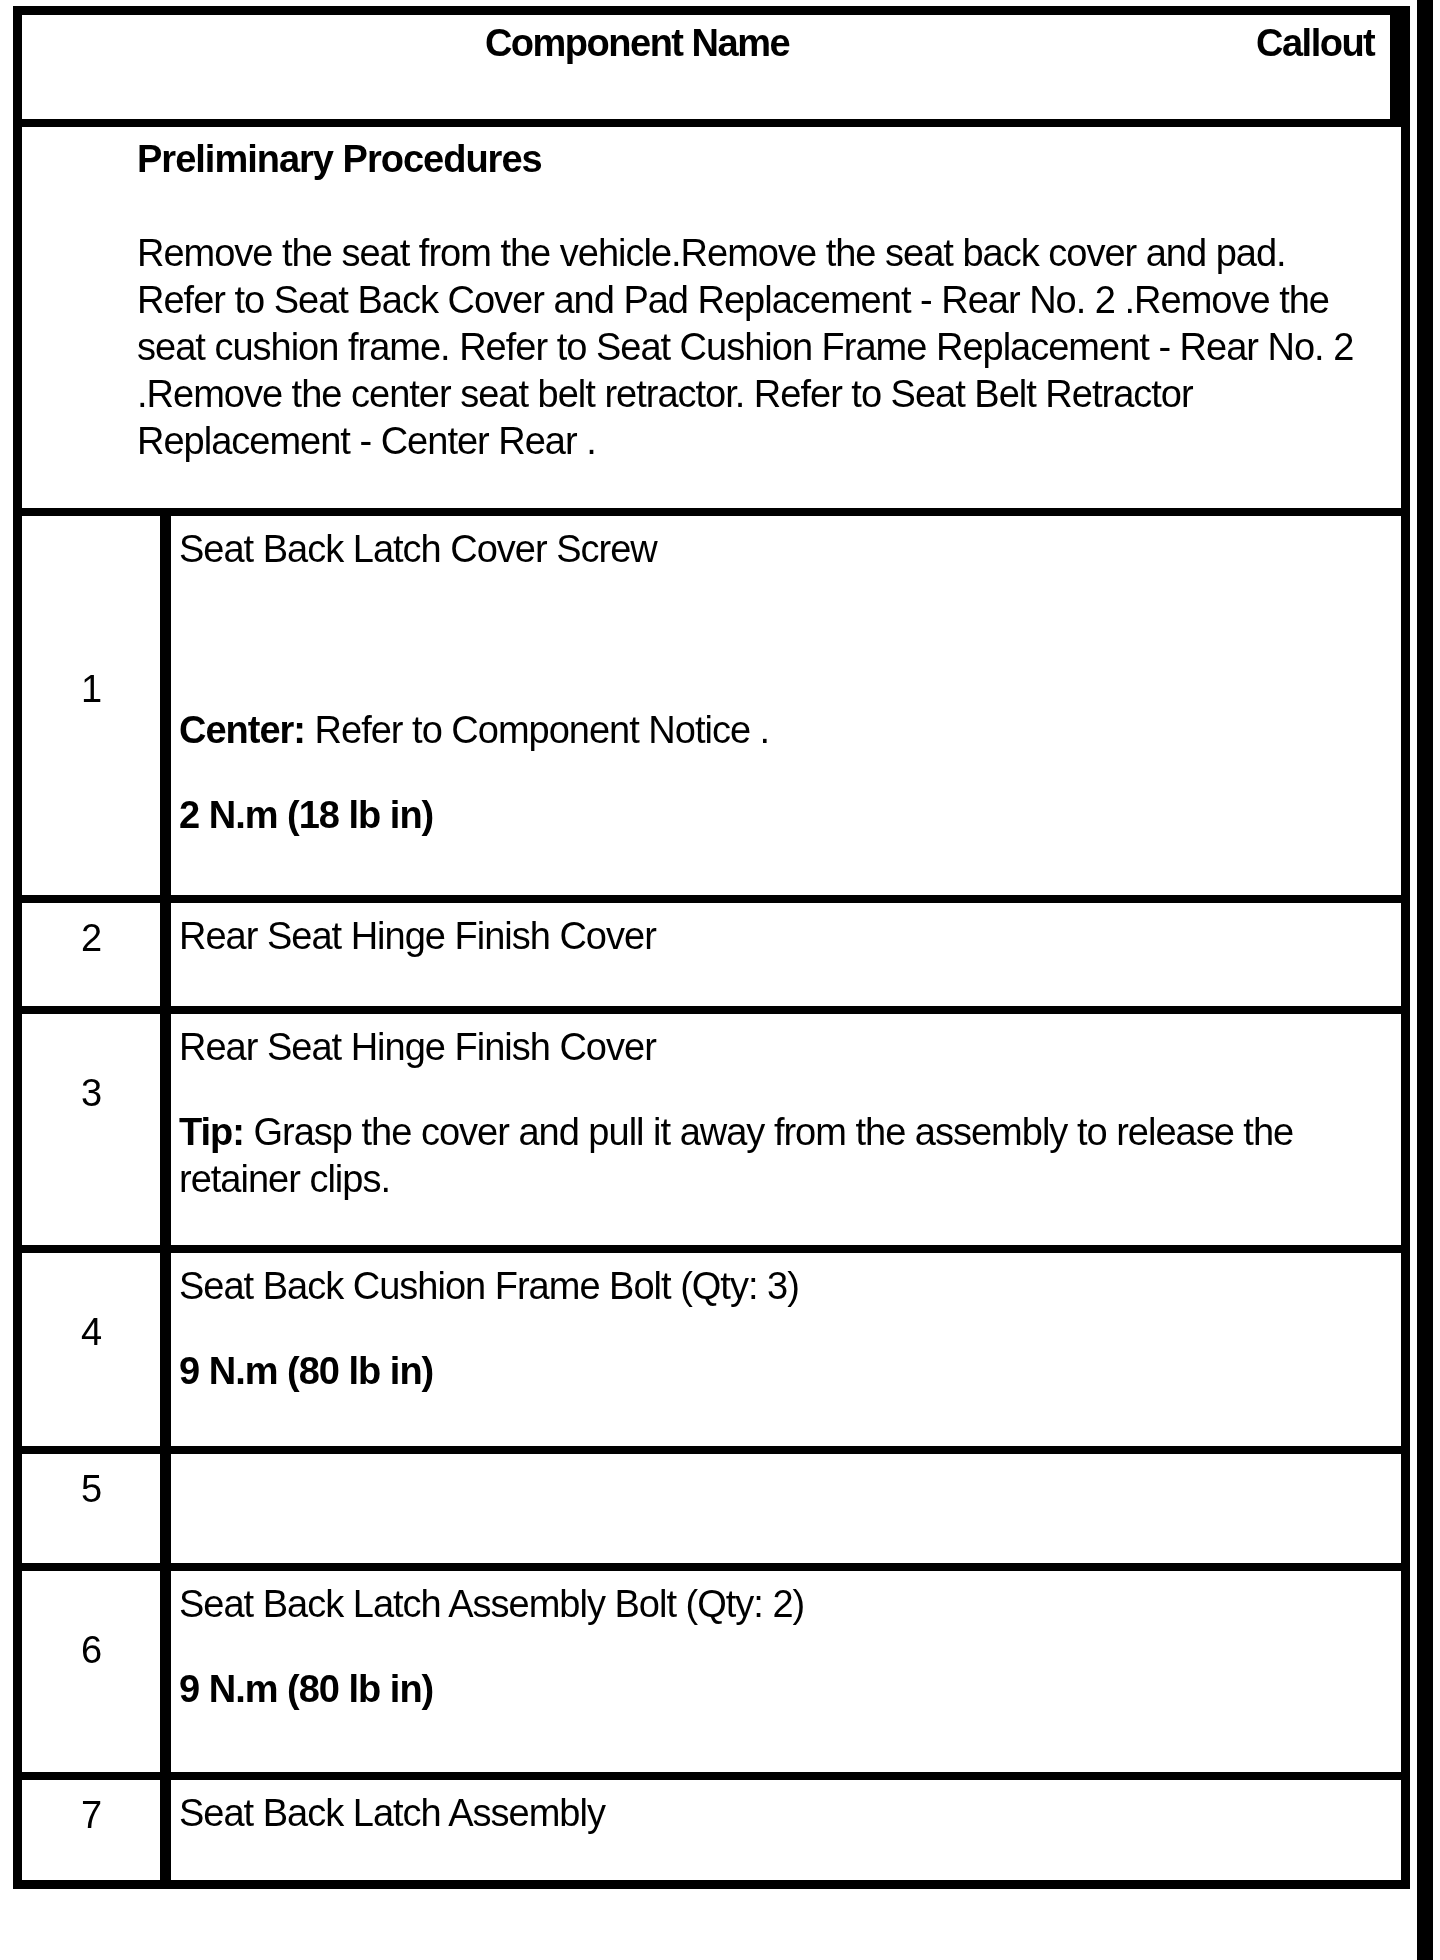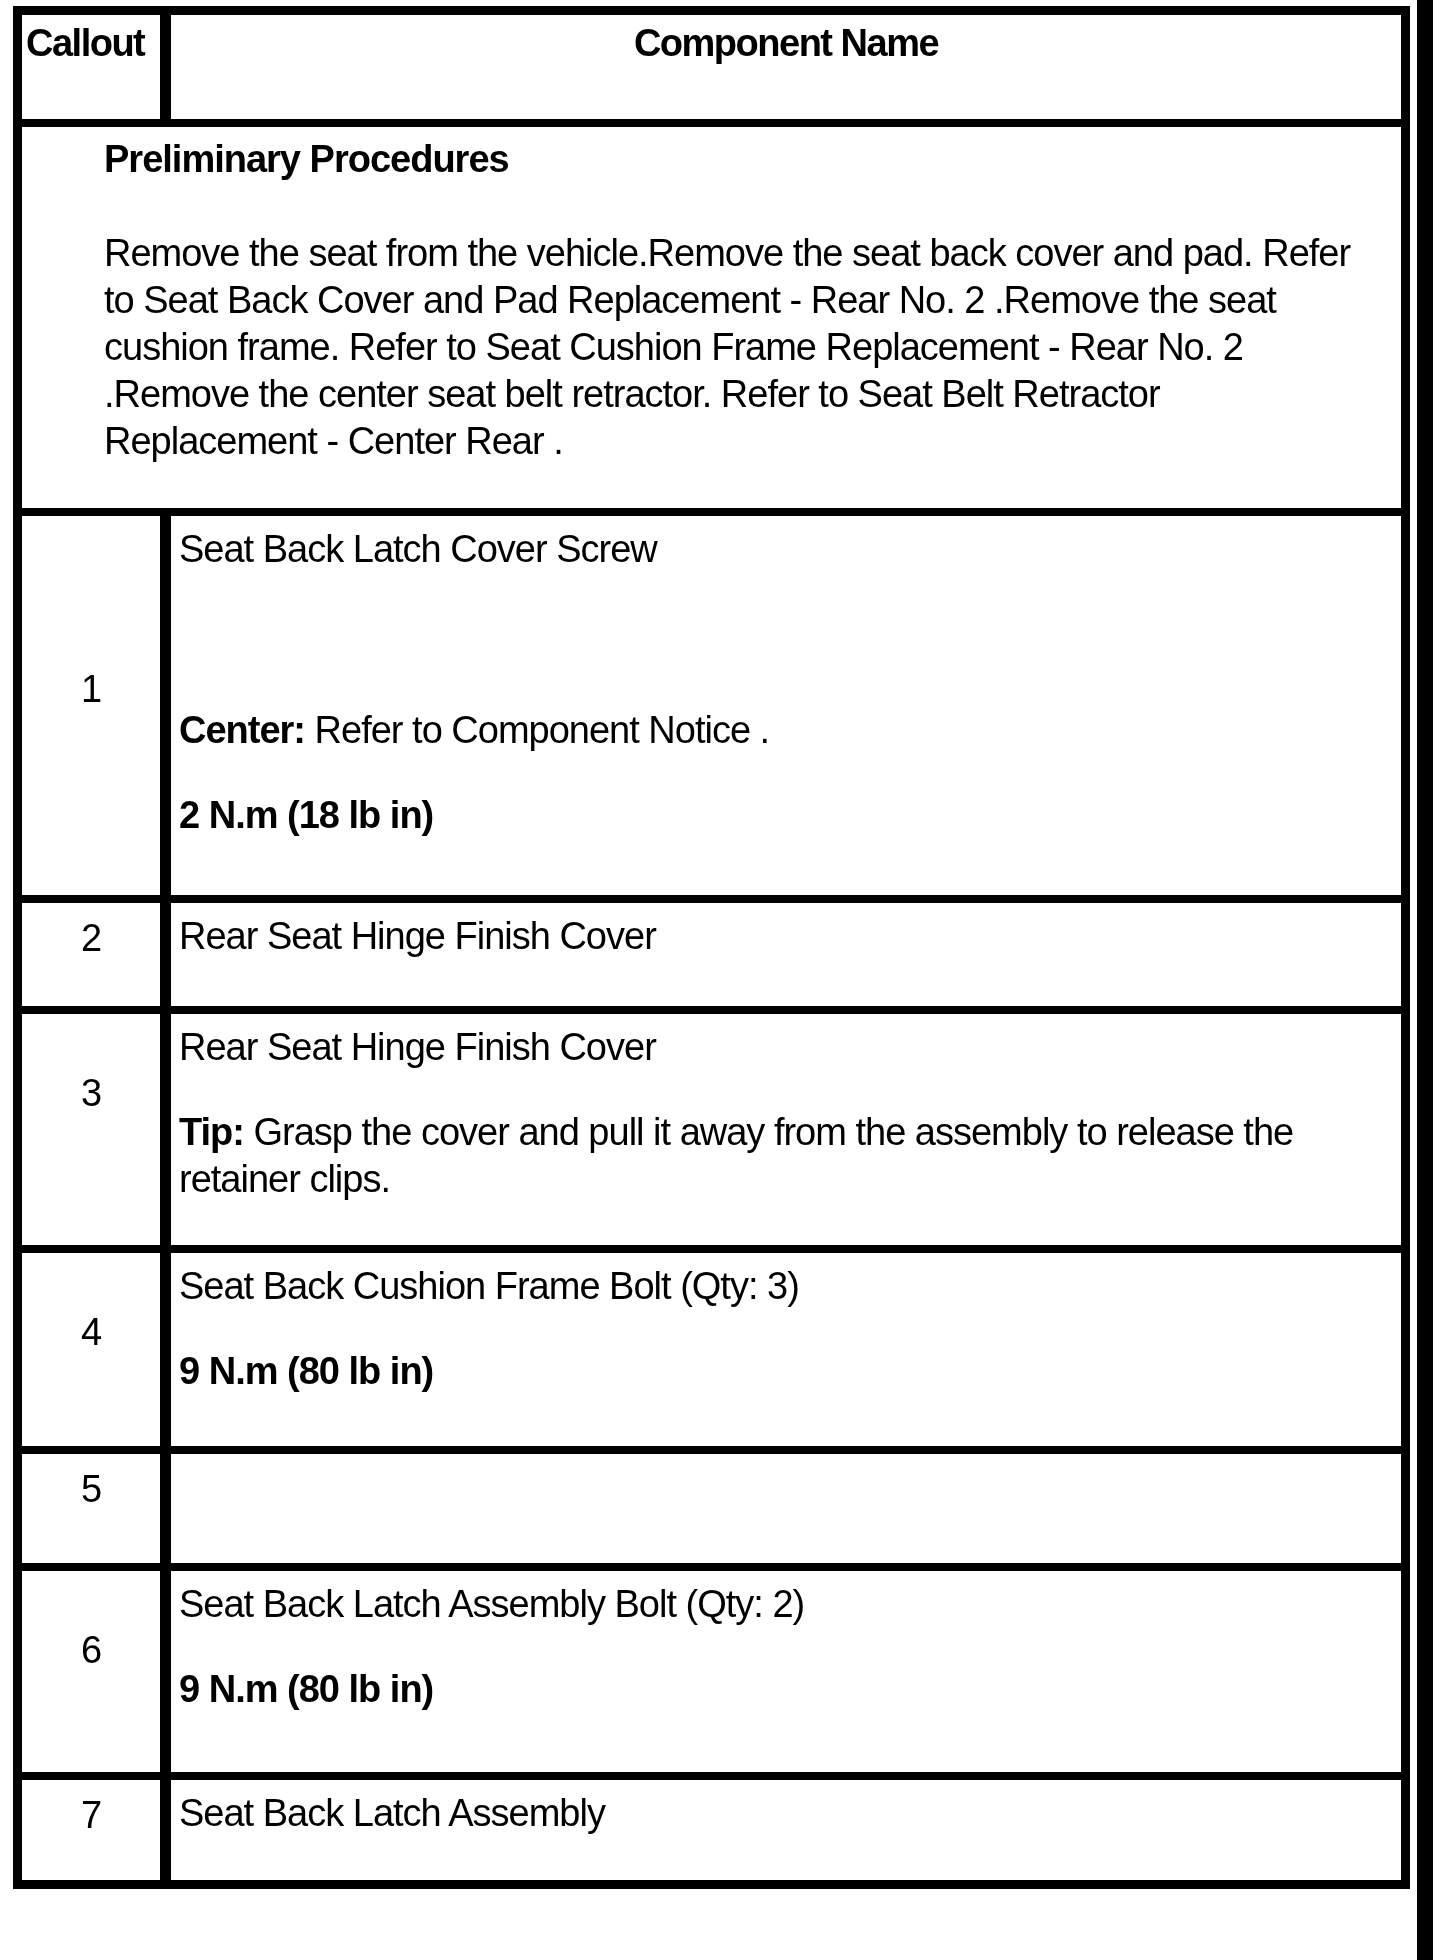--- a/index.html
+++ b/index.html
@@ -52,21 +52,21 @@
     text-align: center;
   }
   .comp-cell {
     flex: 1;
     box-sizing: border-box;
     padding: 10px 16px 0 8px;
   }
 
   
   .r-header { height: 104px; }
-  .r-prelim { height: 389px; }
+  .r-prelim { height: 389px; padding-left: 33px; }
   .r1 { height: 387px; }
   .r2 { height: 111px; }
   .r3 { height: 239px; }
   .r4 { height: 201px; }
   .r5 { height: 117px; }
   .r6 { height: 209px; }
   .r7 { height: 108px; }
 
   
   .co-top  { padding-top: 12px; }
@@ -110,22 +110,22 @@
 </style>
 </head>
 <body>
 
 <div class="page">
   <div class="edge-bar"></div>
 
   <div class="ctable">
 
     <div class="row r-header">
+      <div class="header-cell compname-header">Component Name</div>
       <div class="header-cell callout-header">Callout</div>
-      <div class="header-cell compname-header">Component Name</div>
     </div>
 
     <div class="row r-prelim">
       <div class="prelim-cell txt">
         <div class="prelim-title">Preliminary Procedures</div>
         <div class="spacer"></div>
         <div>Remove the seat from the vehicle.Remove the seat back cover and pad. Refer to Seat Back Cover and Pad Replacement - Rear No. 2 .Remove the seat cushion frame. Refer to Seat Cushion Frame Replacement - Rear No. 2 .Remove the center seat belt retractor. Refer to Seat Belt Retractor Replacement - Center Rear .</div>
       </div>
     </div>
 

